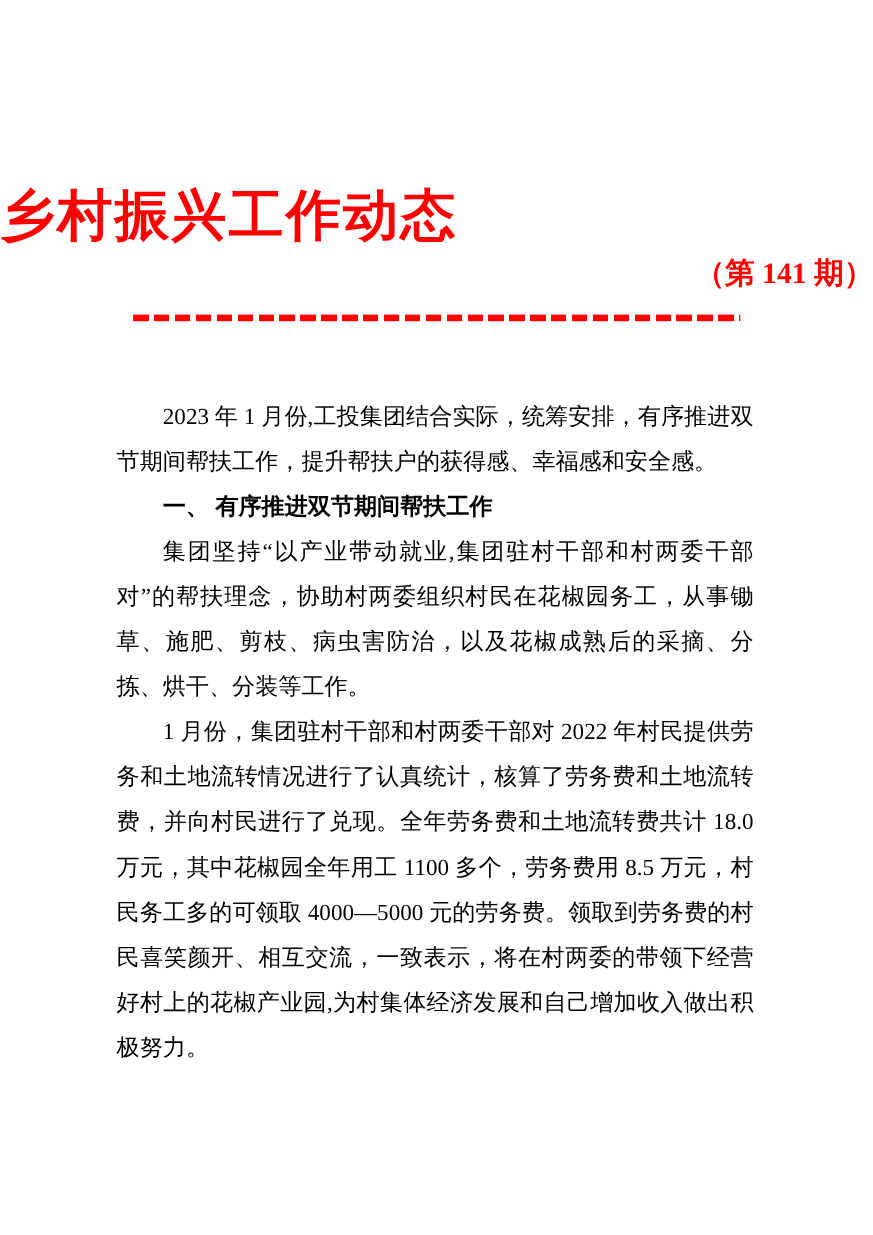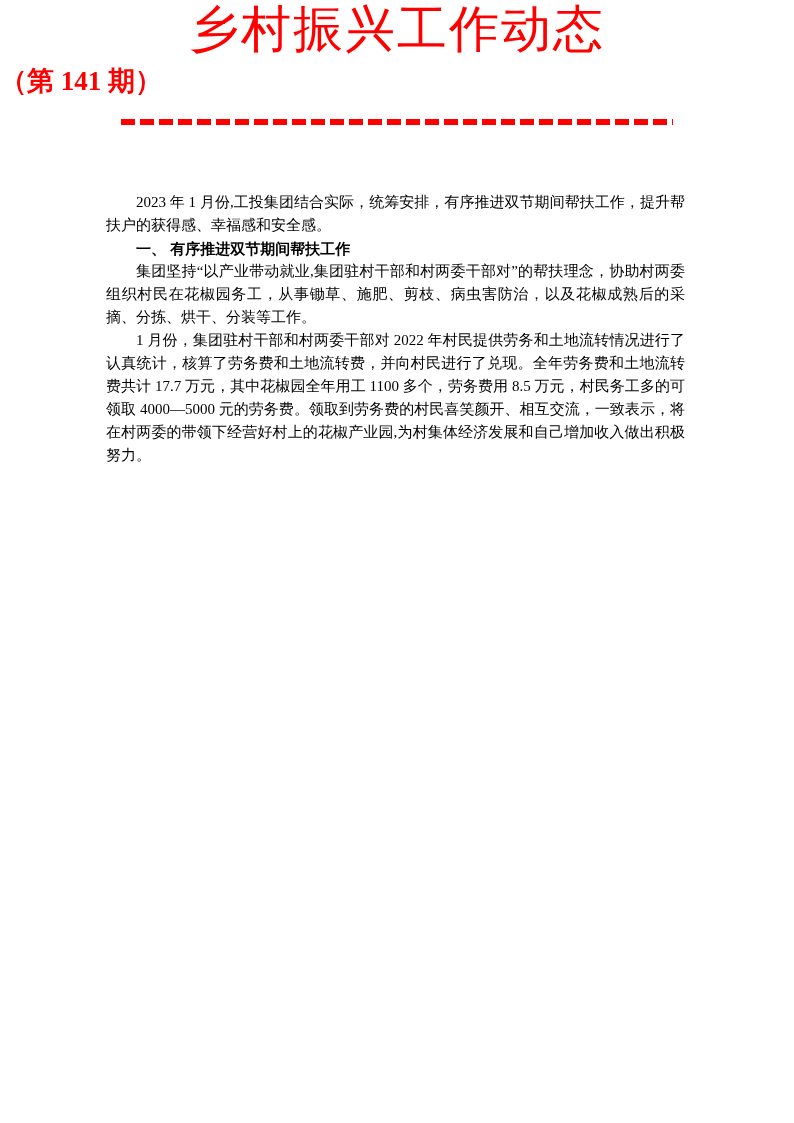--- a/index.html
+++ b/index.html
@@ -11,50 +11,50 @@
     position: relative;
     width: 794px;
     height: 1123px;
     background: #ffffff;
     overflow: hidden;
     font-family: "Liberation Serif", "DejaVu Serif", serif;
     color: #000000;
   }
   .doc-title {
     margin: 0;
+    padding-top: 167px;
     font-size: 50px;
     line-height: 58px;
-    font-weight: normal;
+    font-weight: bold;
     letter-spacing: 2px;
-    text-align: center;
     color: #ff0000;
     font-family: "Liberation Serif", "DejaVu Serif", serif;
   }
   .issue-number {
     margin-top: 6px;
     font-size: 27px;
     line-height: 34px;
     font-weight: bold;
-    text-align: left;
+    text-align: right;
     color: #ff0000;
   }
   .dash-line {
     width: 552px;
     height: 6px;
     margin: 21px auto 0 auto;
     background: repeating-linear-gradient(
       90deg,
       #ff0000 0px, #ff0000 14px,
       transparent 14px, transparent 19px
     );
   }
   .content {
     margin: 66px 109px 0 106px;
-    font-size: 15px;
-    line-height: 23px;
+    font-size: 21px;
+    line-height: 41px;
     text-align: justify;
     text-justify: inter-ideograph;
   }
   .content p {
     margin: 0;
     padding: 0;
     text-indent: 2em;
   }
   .content p.section-heading {
     font-family: "Liberation Sans", "DejaVu Sans", sans-serif;
@@ -69,16 +69,16 @@
   <h1 class="doc-title" style="color: rgb(255, 0, 0);">乡村振兴工作动态</h1>
 
   <div class="issue-number" style="color: rgb(255, 0, 0);">（第 141 期）</div>
 
   <div class="dash-line" style="background: repeating-linear-gradient(90deg, rgb(255, 0, 0) 0px, rgb(255, 0, 0) 14px, transparent 14px, transparent 19px);"></div>
 
   <div class="content">
     <p>2023 年 1 月份,工投集团结合实际，统筹安排，有序推进双节期间帮扶工作，提升帮扶户的获得感、幸福感和安全感。</p>
     <p class="section-heading">一、 有序推进双节期间帮扶工作</p>
     <p>集团坚持“以产业带动就业,集团驻村干部和村两委干部对”的帮扶理念，协助村两委组织村民在花椒园务工，从事锄草、施肥、剪枝、病虫害防治，以及花椒成熟后的采摘、分拣、烘干、分装等工作。</p>
-    <p>1 月份，集团驻村干部和村两委干部对 2022 年村民提供劳务和土地流转情况进行了认真统计，核算了劳务费和土地流转费，并向村民进行了兑现。全年劳务费和土地流转费共计 17.7 万元，其中花椒园全年用工 1100 多个，劳务费用 8.5 万元，村民务工多的可领取 4000—5000 元的劳务费。领取到劳务费的村民喜笑颜开、相互交流，一致表示，将在村两委的带领下经营好村上的花椒产业园,为村集体经济发展和自己增加收入做出积极努力。</p>
+    <p>1 月份，集团驻村干部和村两委干部对 2022 年村民提供劳务和土地流转情况进行了认真统计，核算了劳务费和土地流转费，并向村民进行了兑现。全年劳务费和土地流转费共计 18.0 万元，其中花椒园全年用工 1100 多个，劳务费用 8.5 万元，村民务工多的可领取 4000—5000 元的劳务费。领取到劳务费的村民喜笑颜开、相互交流，一致表示，将在村两委的带领下经营好村上的花椒产业园,为村集体经济发展和自己增加收入做出积极努力。</p>
   </div>
 
 </div>
 
 </body></html>

